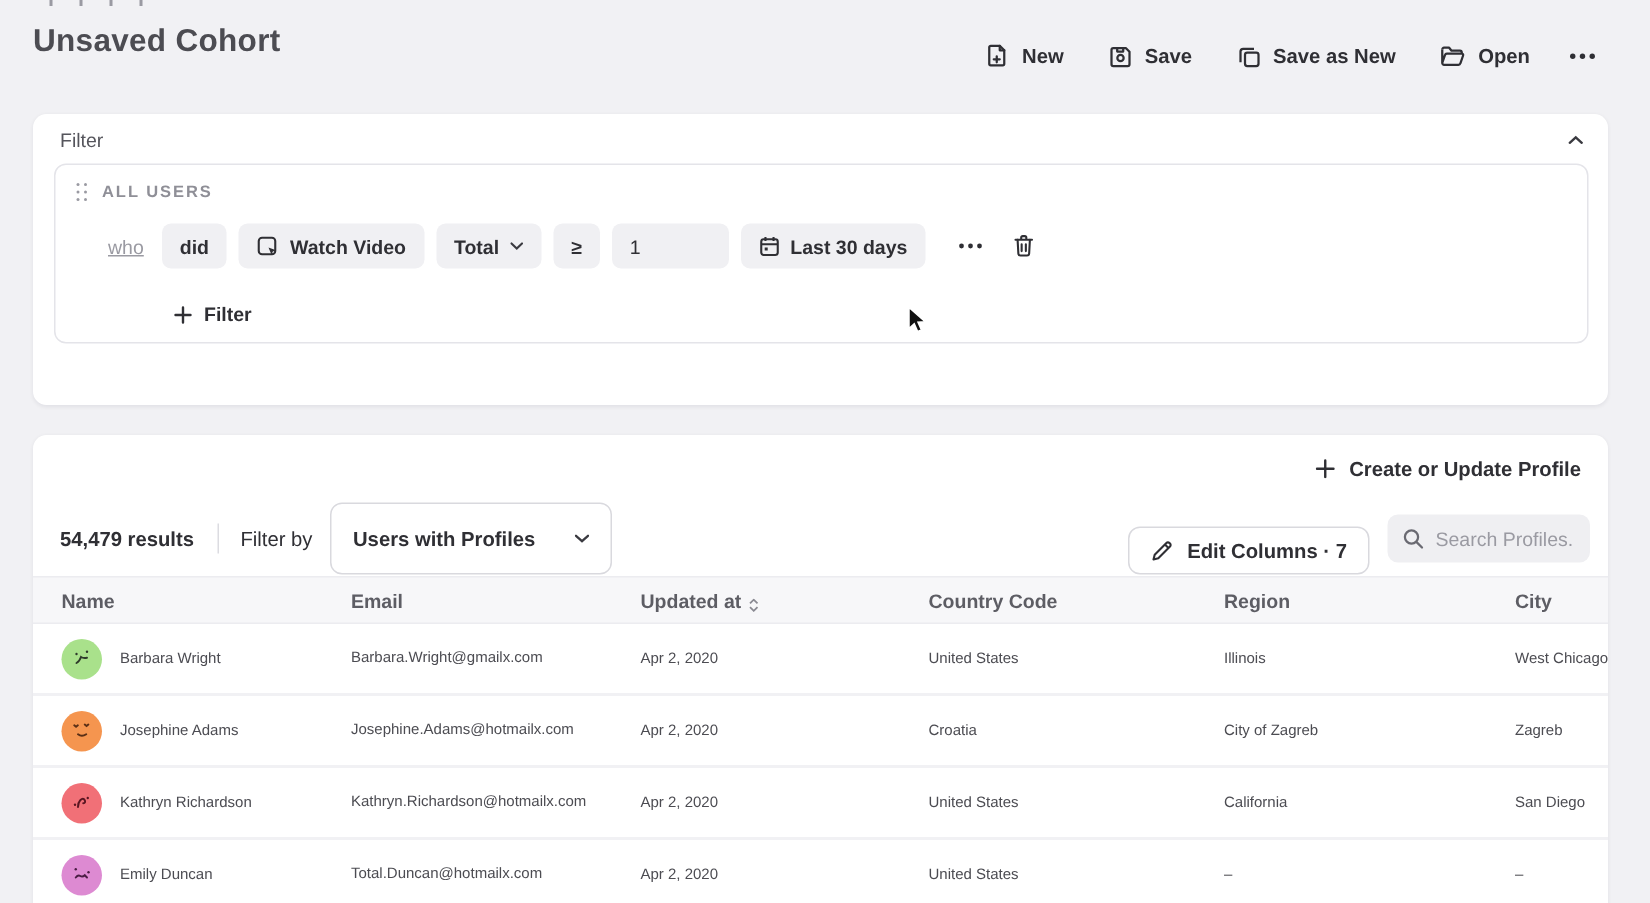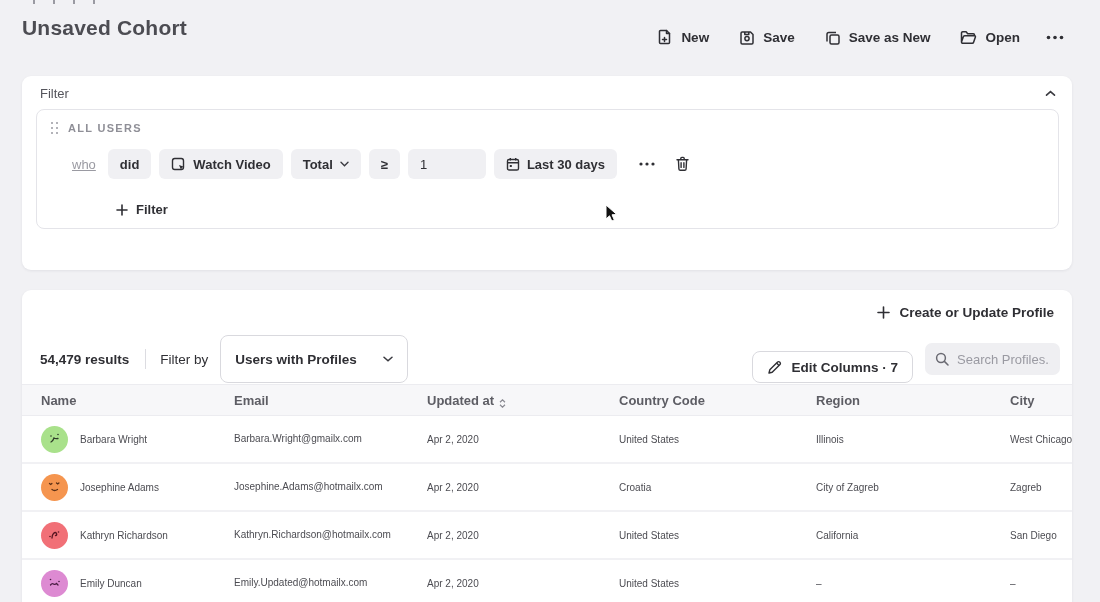--- a/index.html
+++ b/index.html
@@ -377,21 +377,21 @@
     <div class="td name-cell">
       <span class="avatar" style="background: rgb(221, 138, 210);">
         <svg width="18" height="18" viewBox="0 0 18 18" fill="none" stroke="#4a1d44" stroke-width="1.3" stroke-linecap="round">
           <circle cx="4.5" cy="5.5" r="0.8" fill="#4a1d44" stroke="none"></circle>
             <circle cx="13" cy="7.5" r="0.8" fill="#4a1d44" stroke="none"></circle>
           <path d="M4.5 11 q1.5-2 3-1 q1.5 1 3-.5 l1.5 1.5"></path>
         </svg>
       </span>
       <span>Emily Duncan</span>
     </div>
-    <div class="td email-cell">Emily.Updated@hotmailx.com</div>
+    <div class="td email-cell">Total.Duncan@hotmailx.com</div>
     <div class="td">Apr 2, 2020</div>
     <div class="td">United States</div>
     <div class="td">–</div>
     <div class="td city-cell">–</div>
   </div>
 </div>
 
 <div class="cursor">
   <svg width="13" height="19" viewBox="0 0 13 19">
     <path d="M1 1 L1 15 L4.5 11.8 L6.8 17 L9.3 15.9 L7 10.8 L11.8 10.5 Z" fill="#111" stroke="#fff" stroke-width="1"></path>

